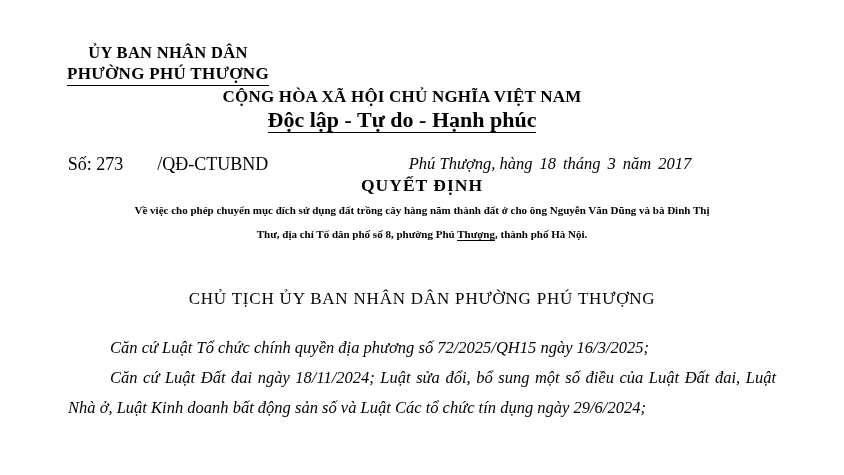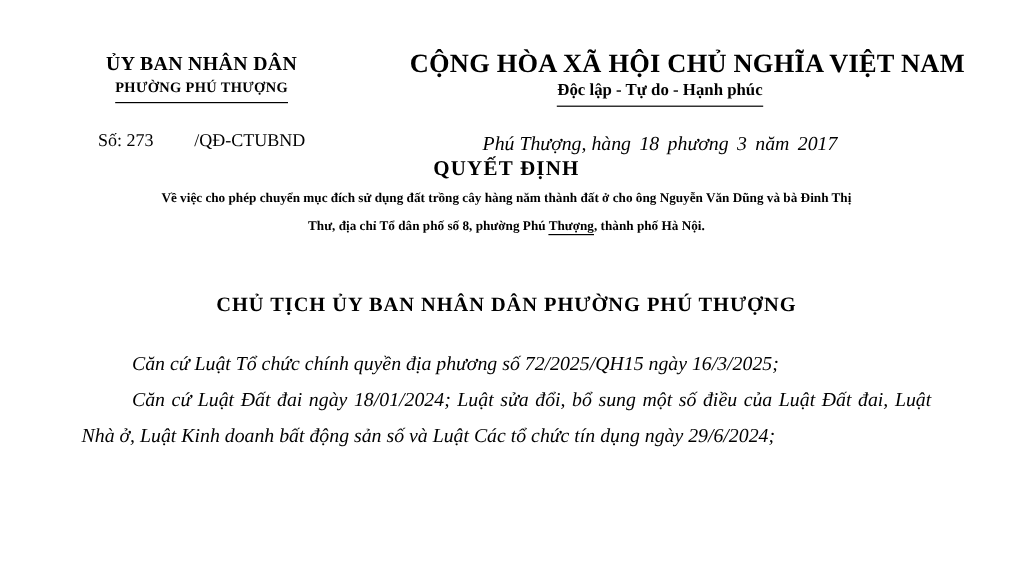--- a/index.html
+++ b/index.html
@@ -17,21 +17,21 @@
   .page {
     position: relative;
     width: 844px;
     height: 475px;
     background: #ffffff;
   }
 
   
   .header {
     display: flex;
-    flex-direction: row;
+    flex-direction: column;
     padding-top: 42px;
     font-family: Liberation Serif, serif;
   }
   .header-left {
     width: 296px;
     text-align: center;
     padding-left: 40px;
     box-sizing: border-box;
   }
   .header-right {
@@ -41,60 +41,59 @@
     box-sizing: border-box;
   }
   .org-line1 {
     font-size: 16.5px;
     font-weight: bold;
     letter-spacing: 0.3px;
     line-height: 21px;
     white-space: nowrap;
   }
   .org-line2 {
-    font-size: 12px;
+    font-size: 17px;
     font-weight: bold;
     letter-spacing: 0.3px;
     line-height: 21px;
     white-space: nowrap;
     display: inline-block;
     border-bottom: 1.3px solid #000;
     padding-bottom: 1px;
   }
   .nation-line1 {
-    font-size: 22px;
+    font-size: 17px;
     font-weight: bold;
     letter-spacing: 0.2px;
     line-height: 22px;
     white-space: nowrap;
-    text-align: right;
   }
   .nation-line2 {
-    font-size: 14px;
+    font-size: 22px;
     font-weight: bold;
     line-height: 22px;
     white-space: nowrap;
     display: inline-block;
     border-bottom: 1.3px solid #000;
     padding-bottom: 1px;
     margin-top: 1px;
   }
 
   
   .numrow {
     display: flex;
     flex-direction: row;
     margin-top: 21px;
   }
   .numrow-left {
     width: 296px;
     padding-left: 40px;
     box-sizing: border-box;
     text-align: center;
-    font-size: 15px;
+    font-size: 18px;
     white-space: nowrap;
   }
   .numrow-left .sep {
     display: inline-block;
     width: 34px;
   }
   .numrow-right {
     flex: 1;
     padding-right: 40px;
     box-sizing: border-box;
@@ -126,21 +125,21 @@
   }
   .doc-subtitle .u {
     border-bottom: 1.2px solid #000;
     padding-bottom: 0px;
   }
 
   
   .issuer {
     text-align: center;
     font-size: 17px;
-    font-weight: bold;
+    font-weight: normal;
     letter-spacing: 0.8px;
     margin-top: 43px;
   }
 
   
   .body {
     margin-top: 24px;
     padding: 0 68px 0 68px;
   }
   .para {
@@ -168,33 +167,33 @@
       <div class="nation-line1">CỘNG HÒA XÃ HỘI CHỦ NGHĨA VIỆT NAM</div>
       <div class="nation-line2">Độc lập - Tự do - Hạnh phúc</div>
     </div>
   </div>
 
   <div class="numrow">
     <div class="numrow-left">
       <span>Số: 273</span><span class="sep"></span><span>/QĐ-CTUBND</span>
     </div>
     <div class="numrow-right">
-      <span>Phú Thượng, hàng</span><span class="sp"></span><span>18</span><span class="sp"></span><span>phương</span><span class="sp"></span><span>3</span><span class="sp"></span><span>năm</span><span class="sp"></span><span>2017</span>
+      <span>Phú Thượng, hàng</span><span class="sp"></span><span>18</span><span class="sp"></span><span>tháng</span><span class="sp"></span><span>3</span><span class="sp"></span><span>năm</span><span class="sp"></span><span>2017</span>
     </div>
   </div>
 
   <div class="title-block">
     <div class="doc-type">QUYẾT ĐỊNH</div>
     <div class="doc-subtitle">
       <span>Về việc cho phép chuyển mục đích sử dụng đất trồng cây hàng năm thành đất ở</span>
       <span>cho ông Nguyễn Văn Dũng và bà Đinh Thị Thư, địa chỉ Tổ dân phố số 8,</span>
       <span>phường Phú </span><span class="u">Thượng</span><span>, thành phố Hà Nội.</span>
     </div>
   </div>
 
   <div class="issuer">CHỦ TỊCH ỦY BAN NHÂN DÂN PHƯỜNG PHÚ THƯỢNG</div>
 
   <div class="body">
     <div class="para">Căn cứ Luật Tổ chức chính quyền địa phương số 72/2025/QH15 ngày 16/3/2025;</div>
-    <div class="para">Căn cứ Luật Đất đai ngày 18/01/2024; Luật sửa đổi, bổ sung một số điều của Luật Đất đai, Luật Nhà ở, Luật Kinh doanh bất động sản số và Luật Các tổ chức tín dụng ngày 29/6/2024;</div>
+    <div class="para">Căn cứ Luật Đất đai ngày 18/11/2024; Luật sửa đổi, bổ sung một số điều của Luật Đất đai, Luật Nhà ở, Luật Kinh doanh bất động sản số và Luật Các tổ chức tín dụng ngày 29/6/2024;</div>
   </div>
 
 </div>
 
 </body></html>

